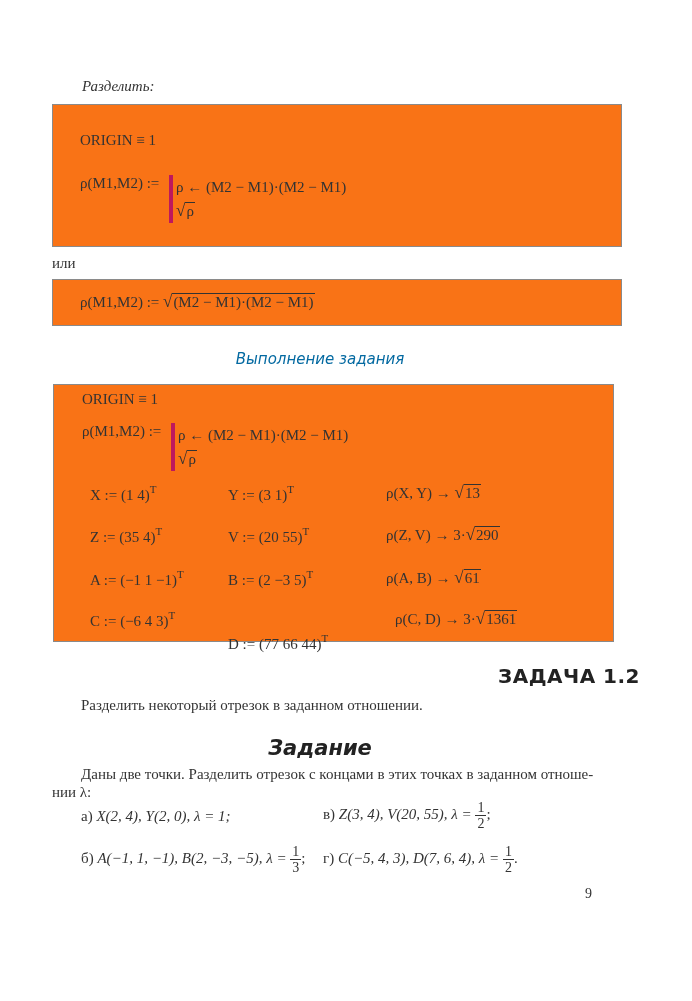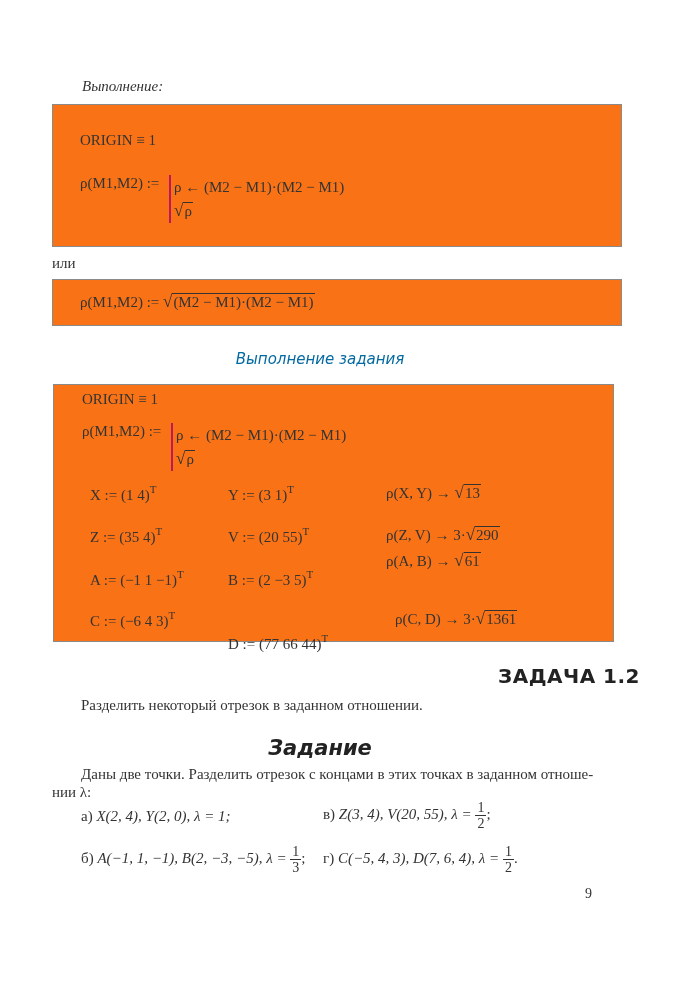--- a/index.html
+++ b/index.html
@@ -3,35 +3,35 @@
 <meta charset="utf-8">
 <style>
   html, body { margin: 0; padding: 0; background: #ffffff; }
   body { width: 692px; height: 1001px; position: relative; overflow: hidden;
          font-family: "Liberation Serif", "DejaVu Serif", serif; color: #222; }
   .abs { position: absolute; white-space: nowrap; }
   .serif { font-family: "Liberation Serif", "DejaVu Serif", serif; font-size: 15px; color: #333; }
   .ital { font-style: italic; }
   .sans-h { font-family: "DejaVu Sans", "Liberation Sans", sans-serif; }
   .box { position: absolute; border: 1.5px solid #8a8a8a; background: #f97316; }
-  .prog { display: inline-block; vertical-align: top; border-left: 2px solid #be185d; padding-left: 3px; line-height: 24px; }
+  .prog { display: inline-block; vertical-align: top; border-left: 4px solid #be185d; padding-left: 3px; line-height: 24px; }
   .sqrt { display: inline-block; position: relative; }
   .sqrt .rad { font-size: 17px; }
   .sqrt .und { border-top: 1px solid #333; padding: 0 1px; }
   .sup { font-size: 11px; vertical-align: 7px; }
   .frac { display: inline-block; vertical-align: middle; text-align: center; font-size: 14px; line-height: 15px; }
   .frac .num { display: block; border-bottom: 1px solid #333; padding: 0 2px; }
   .frac .den { display: block; }
   .mi { font-style: italic; }
 </style>
 </head>
 <body>
 
 <div class="abs serif ital" style="left:82px; top:78px; font-size:15px;">
-  <span>Выполнение</span><span>:</span>
+  <span>Разделить</span><span>:</span>
 </div>
 
 <div class="box" style="left:52px; top:104px; width:568px; height:141px;">
   <div class="abs serif" style="left:27px; top:27px;">ORIGIN ≡ 1</div>
   <div class="abs serif" style="left:27px; top:70px;">
     <span>ρ(M1,M2) :=</span>
     <span class="prog" style="margin-left:6px;">
       <span style="display:block;">ρ ← (M2 − M1)·(M2 − M1)</span>
       <span style="display:block;">
         <span class="sqrt"><span class="rad">√</span><span class="und">ρ</span></span>
@@ -66,21 +66,21 @@
   <div class="abs serif" style="left:36px; top:98px;"><span>X := (1   4)</span><span class="sup">T</span></div>
   <div class="abs serif" style="left:174px; top:98px;"><span>Y := (3   1)</span><span class="sup">T</span></div>
   <div class="abs serif" style="left:332px; top:98px;"><span>ρ(X, Y) →</span> <span></span><span class="sqrt"><span class="rad">√</span><span class="und">13</span></span></div>
 
   <div class="abs serif" style="left:36px; top:140px;"><span>Z := (35   4)</span><span class="sup">T</span></div>
   <div class="abs serif" style="left:174px; top:140px;"><span>V := (20   55)</span><span class="sup">T</span></div>
   <div class="abs serif" style="left:332px; top:140px;"><span>ρ(Z, V) →</span> <span>3·</span><span class="sqrt"><span class="rad">√</span><span class="und">290</span></span></div>
 
   <div class="abs serif" style="left:36px; top:183px;"><span>A := (−1   1   −1)</span><span class="sup">T</span></div>
   <div class="abs serif" style="left:174px; top:183px;"><span>B := (2   −3   5)</span><span class="sup">T</span></div>
-  <div class="abs serif" style="left:332px; top:166px;"><span>ρ(A, B) →</span> <span></span><span class="sqrt"><span class="rad">√</span><span class="und">61</span></span></div>
+  <div class="abs serif" style="left:332px; top:183px;"><span>ρ(A, B) →</span> <span></span><span class="sqrt"><span class="rad">√</span><span class="und">61</span></span></div>
 
   <div class="abs serif" style="left:36px; top:224px;"><span>C := (−6   4   3)</span><span class="sup">T</span></div>
   <div class="abs serif" style="left:174px; top:230px;margin-top:17px;"><span>D := (77   66   44)</span><span class="sup">T</span></div>
   <div class="abs serif" style="left:332px; top:224px;margin-left:9px;"><span>ρ(C, D) →</span> <span>3·</span><span class="sqrt"><span class="rad">√</span><span class="und">1361</span></span></div>
 </div>
 
 <div class="abs sans-h" style="left:0; width:640px; text-align:right; top:664px; font-size:20px; font-weight:bold; color:#222; letter-spacing:0.5px;">ЗАДАЧА 1.2</div>
 
 <div class="abs serif" style="left:81px; top:697px;">Разделить некоторый отрезок в заданном отношении.</div>
 

